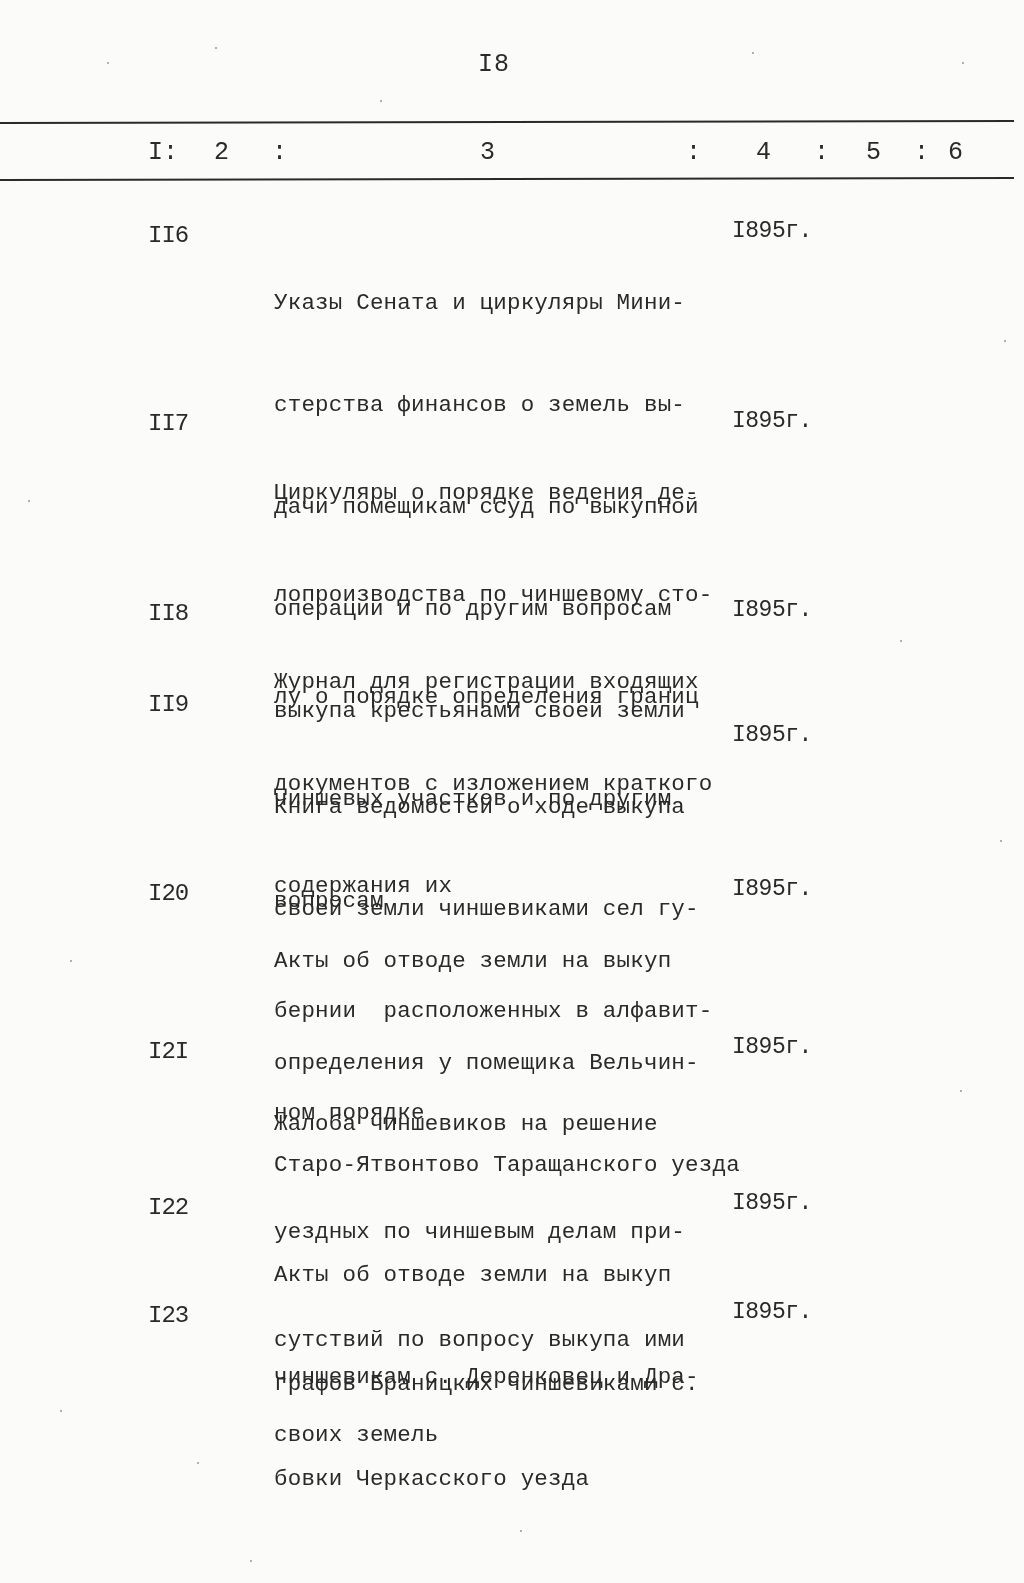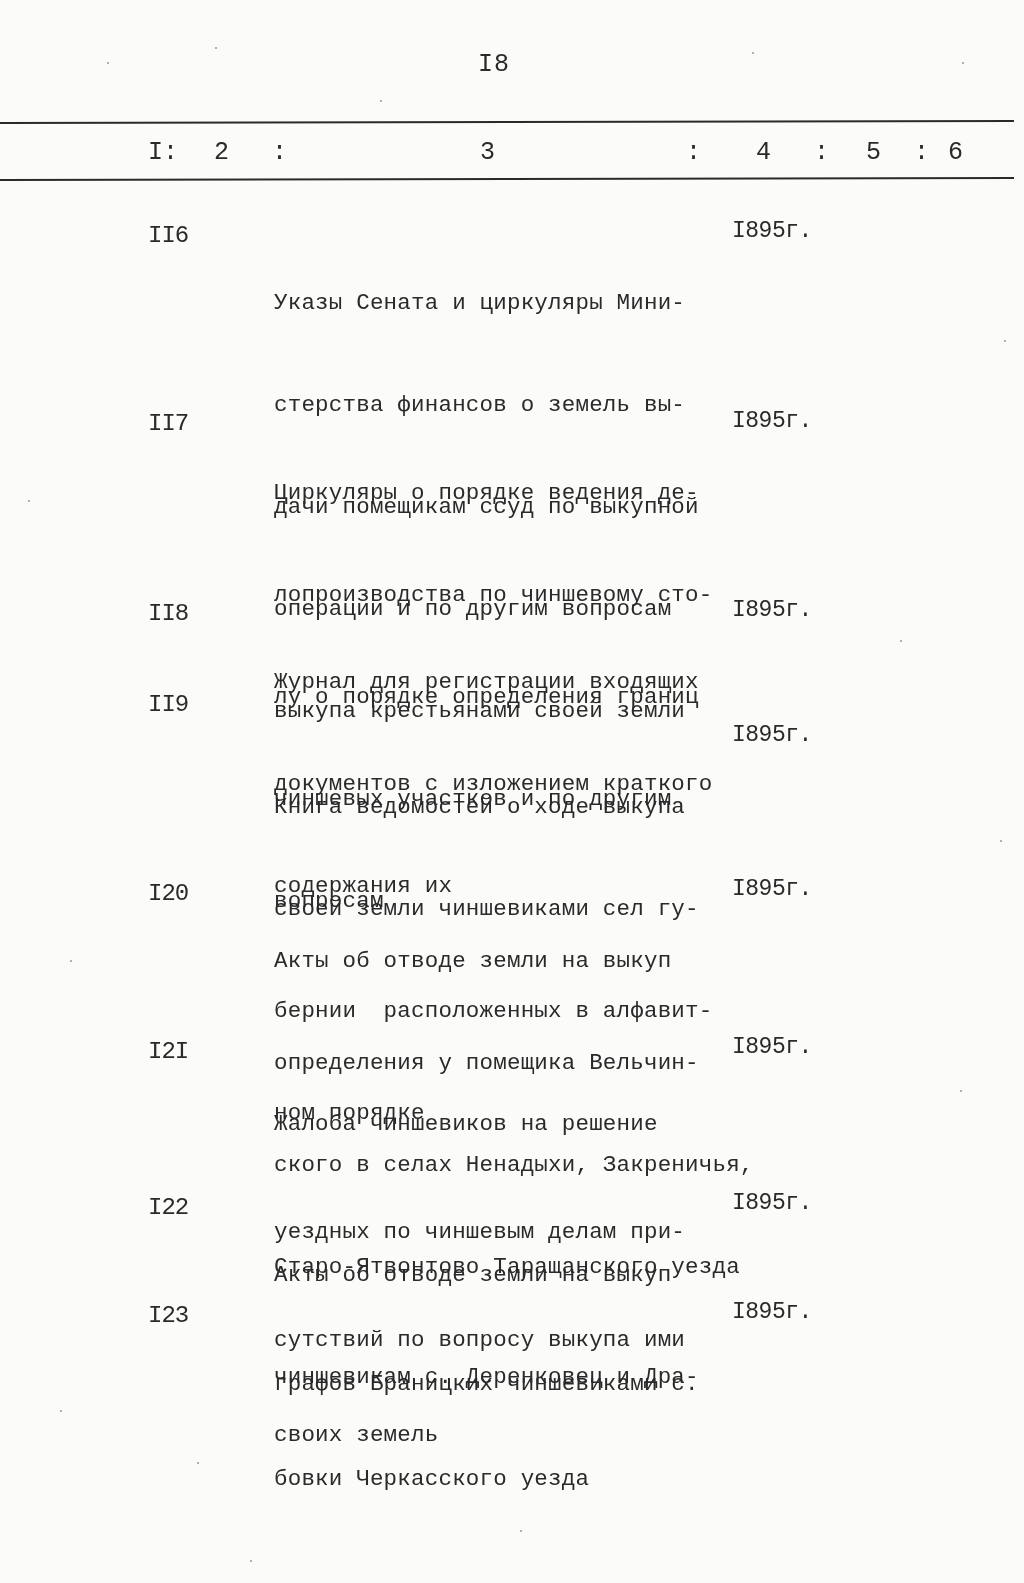--- a/index.html
+++ b/index.html
@@ -99,21 +99,20 @@
       <div>ном порядке</div>
     </div>
     <span class="entry-date" style="top:722px">I895г.</span>
   </div>
 
   <div>
     <span class="entry-num" style="top:880px">I20</span>
     <div class="entry-text" style="top:876px">
       <div>Акты об отводе земли на выкуп</div>
       <div>определения у помещика Вельчин-</div>
-      <div>ского в селах Ненадыхи, Закреничья,</div>
       <div>Старо-Ятвонтово Таращанского уезда</div>
     </div>
     <span class="entry-date" style="top:876px">I895г.</span>
   </div>
 
   <div>
     <span class="entry-num" style="top:1038px">I2I</span>
     <div class="entry-text" style="top:1034px; line-height:36px">
       <div>Жалоба чиншевиков на решение</div>
       <div>уездных по чиншевым делам при-</div>

